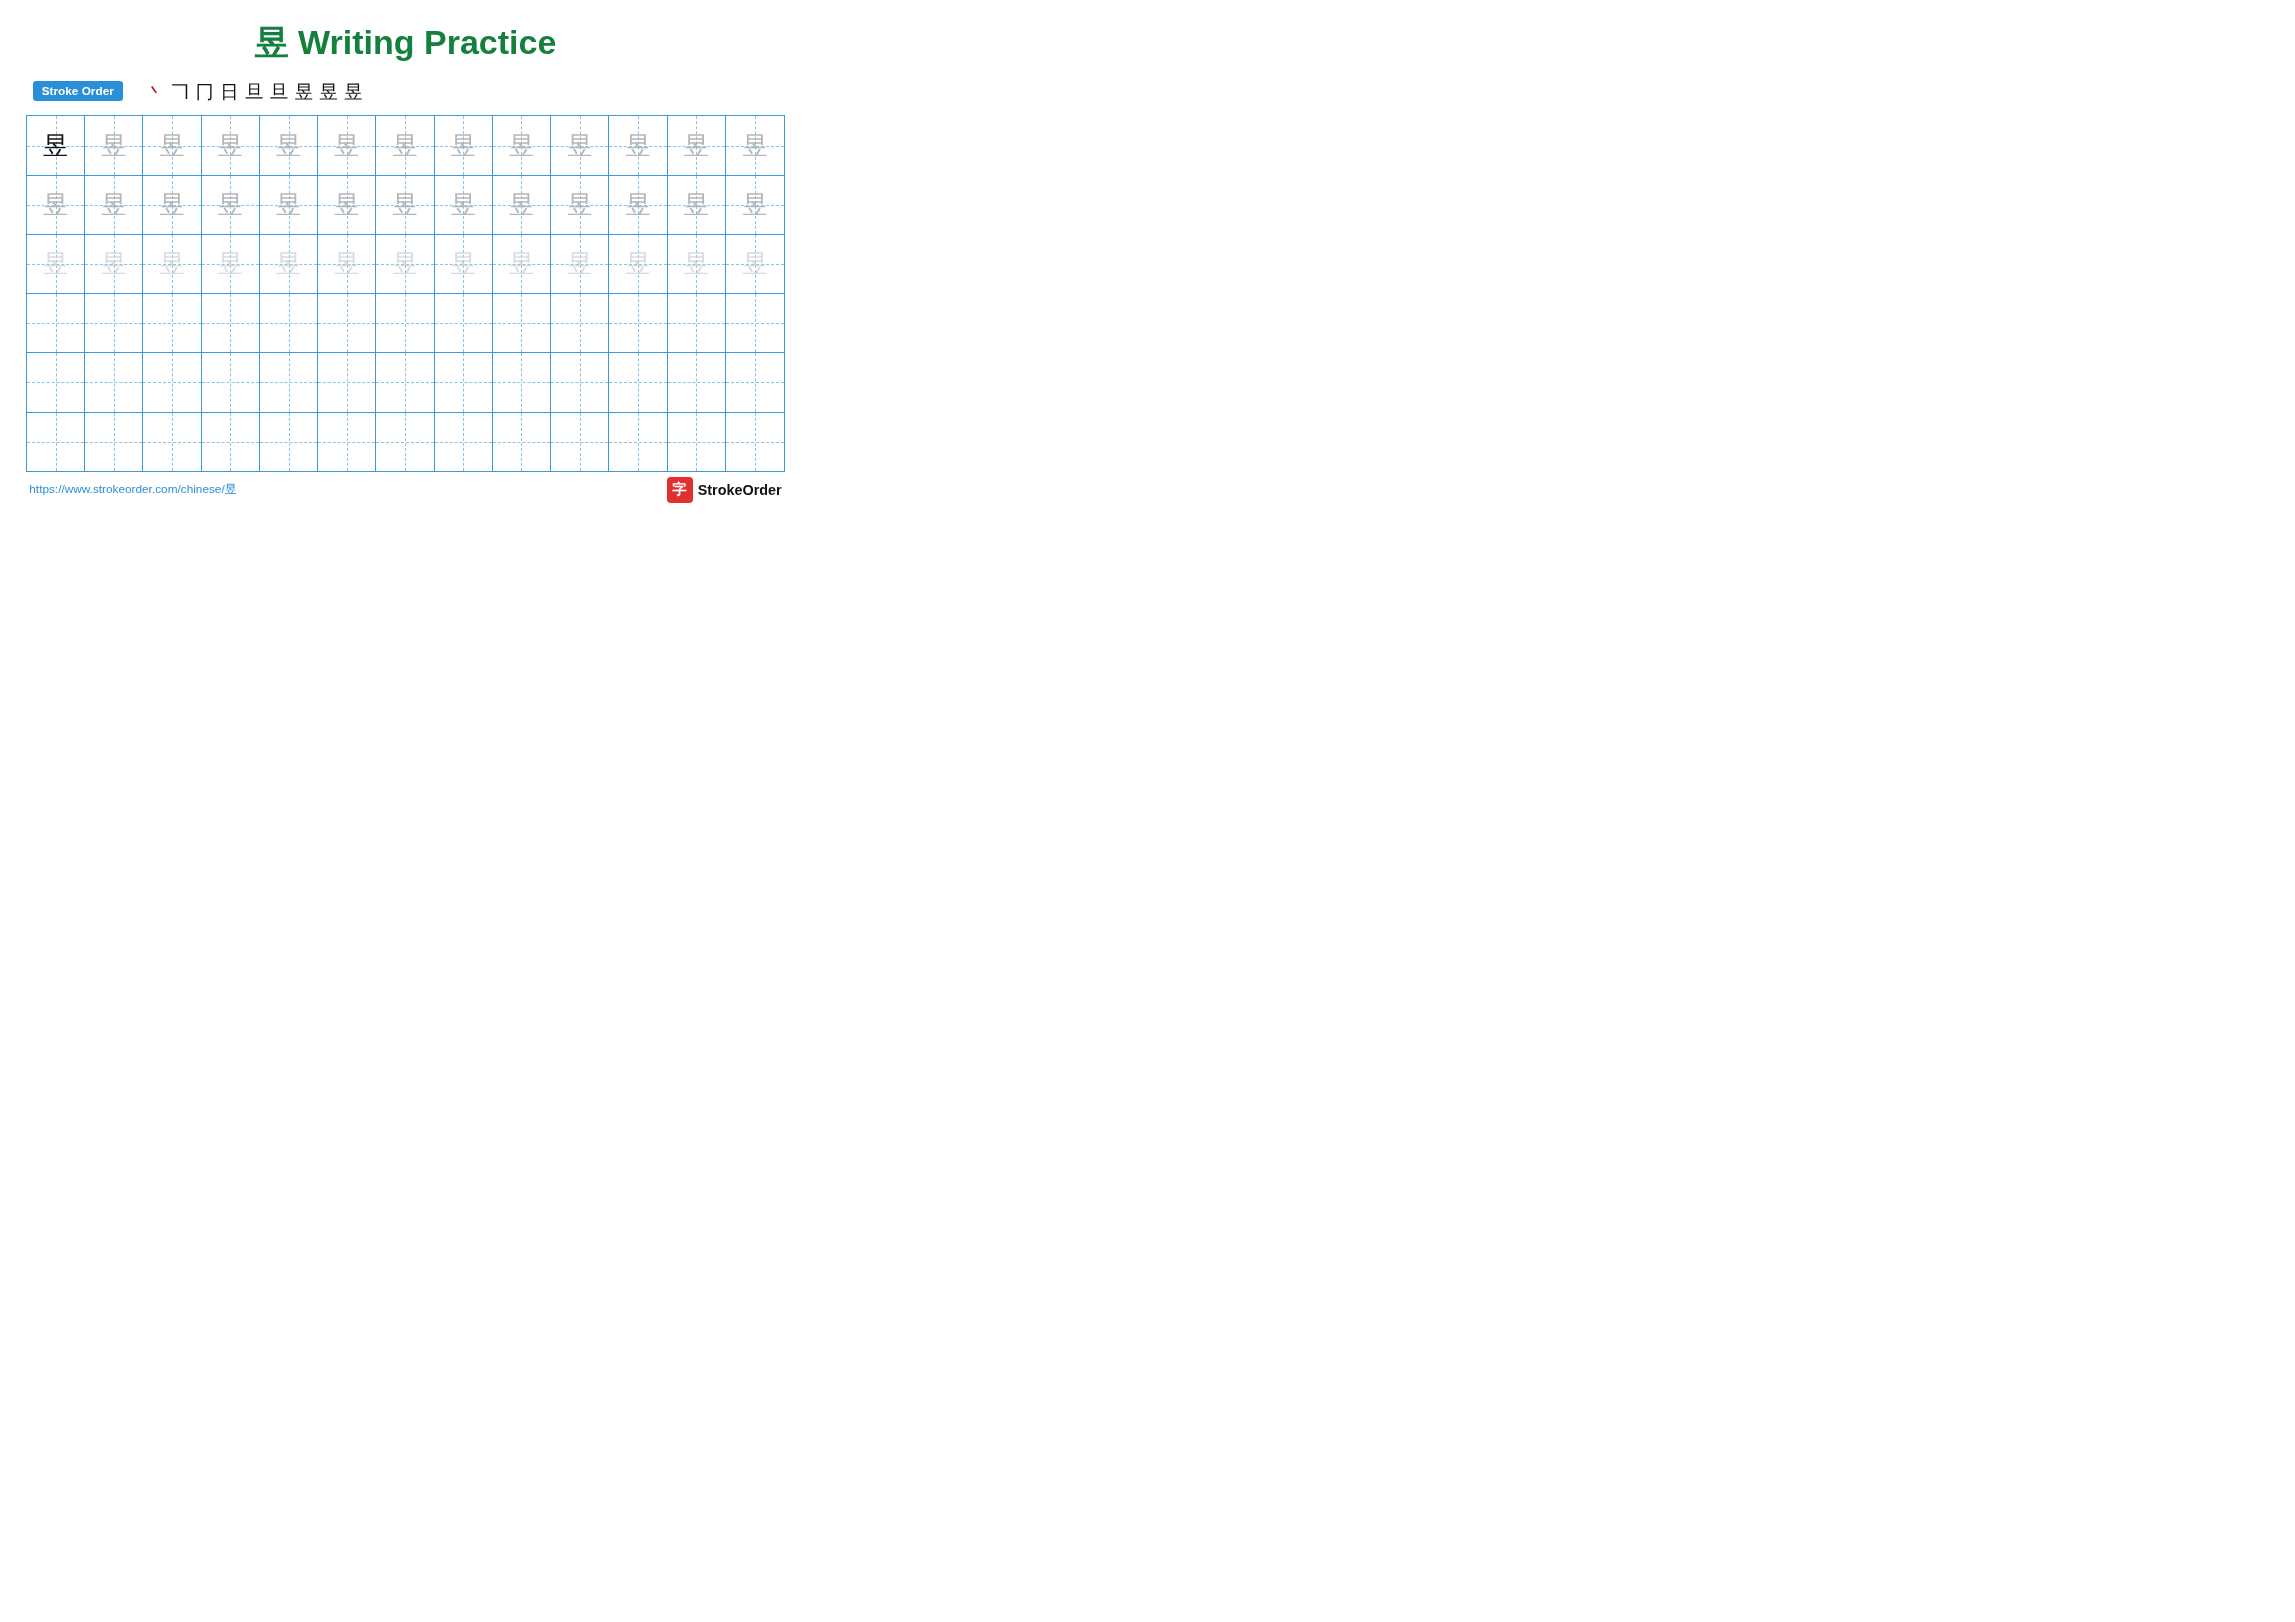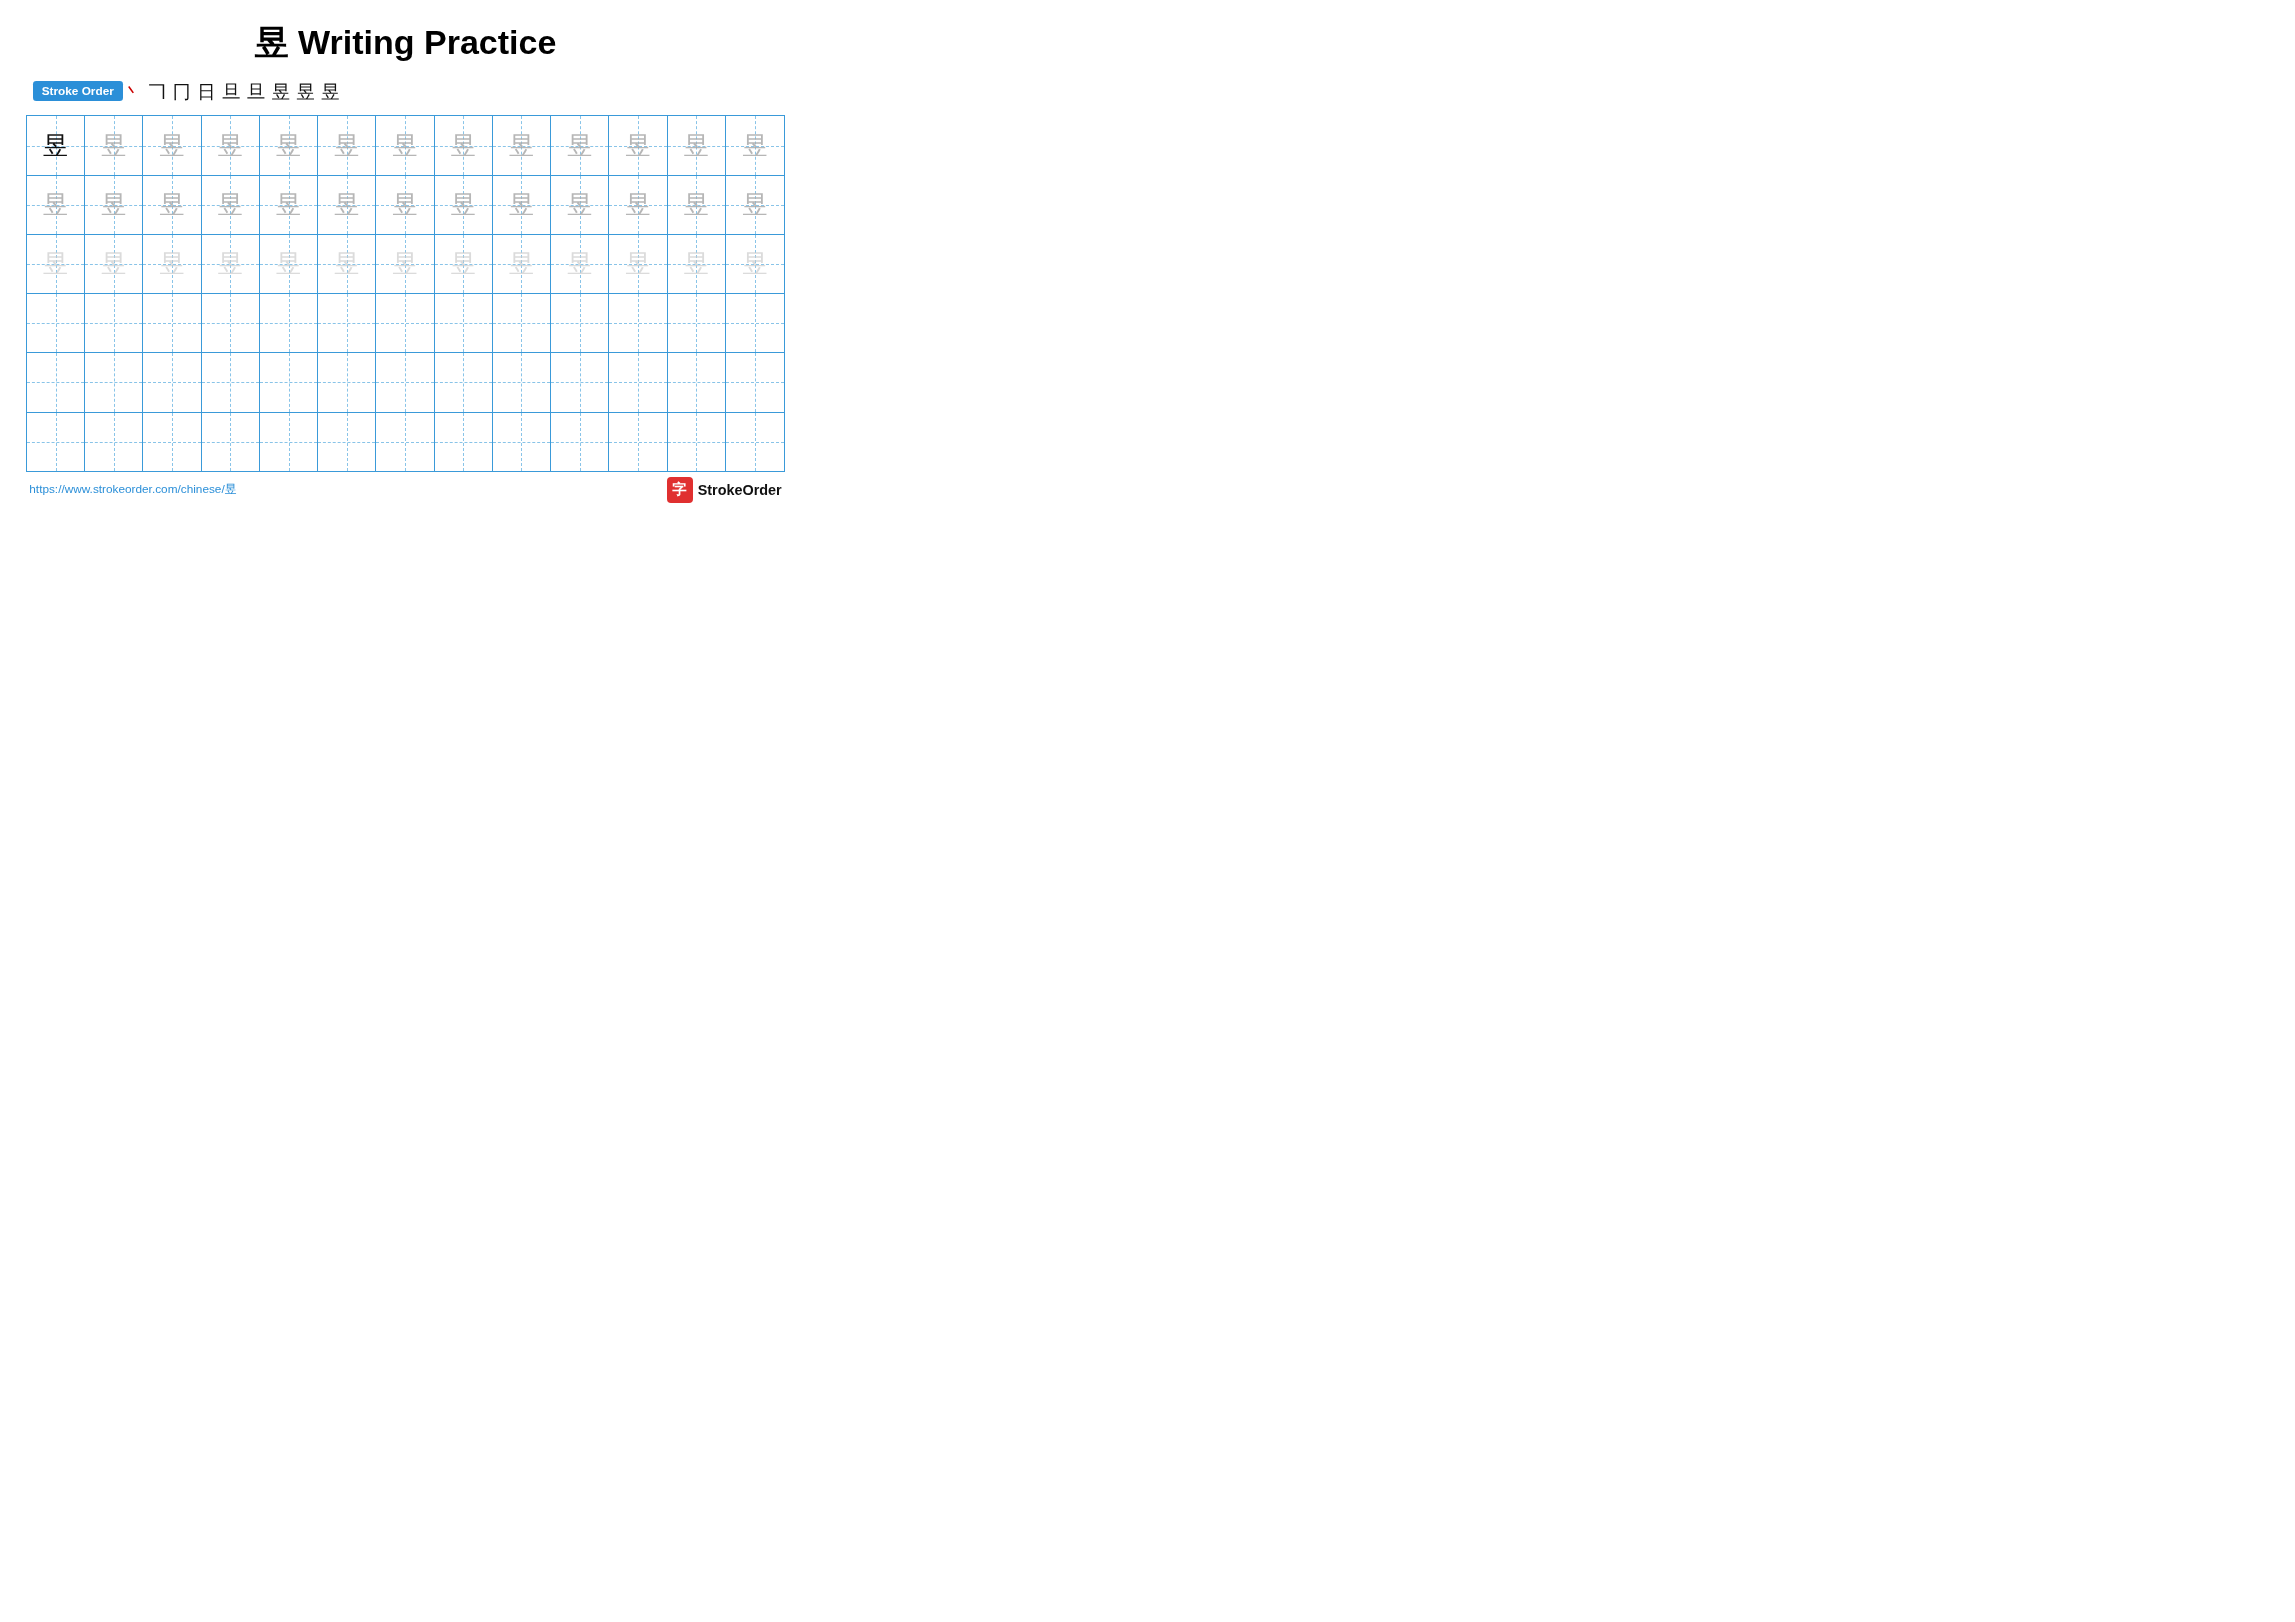--- a/index.html
+++ b/index.html
@@ -13,29 +13,29 @@
     }
 
     
     .title-area {
       text-align: center;
       margin-bottom: 13px;
     }
     .title-area h1 {
       font-size: 34px;
       font-weight: bold;
-      color: #000000;
+      color: #15803d;
       font-family: sans-serif;
     }
 
     
     .stroke-order-row {
       display: flex;
       align-items: center;
-      gap: 0;
+      gap: 23px;
       margin-bottom: 11.8px;
       padding-left: 6.5px;
     }
     .stroke-order-badge {
       background: #2b8fd8;
       color: #fff;
       font-size: 11.8px;
       font-weight: bold;
       padding: 3.3px 9.2px;
       border-radius: 3.3px;

